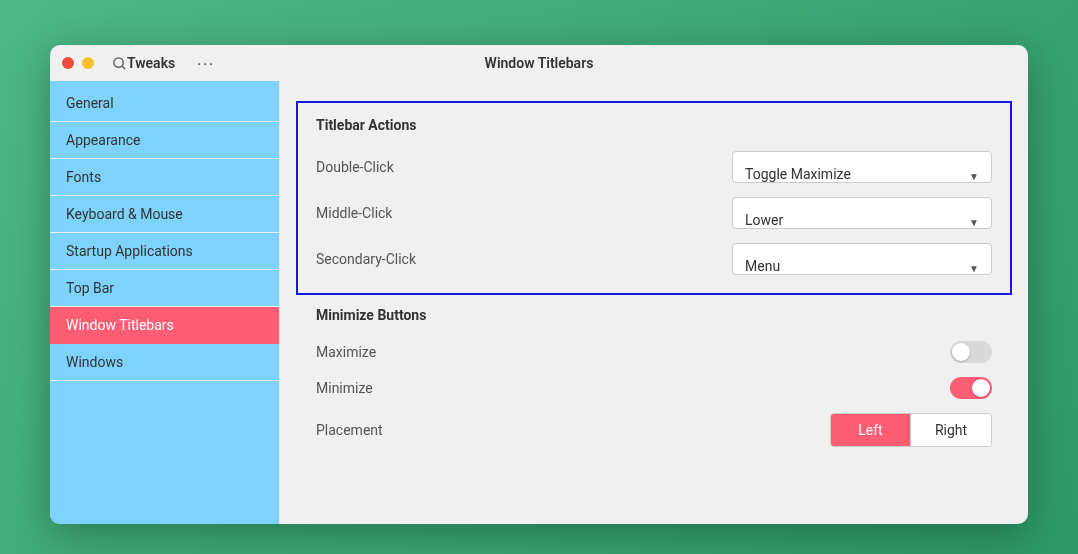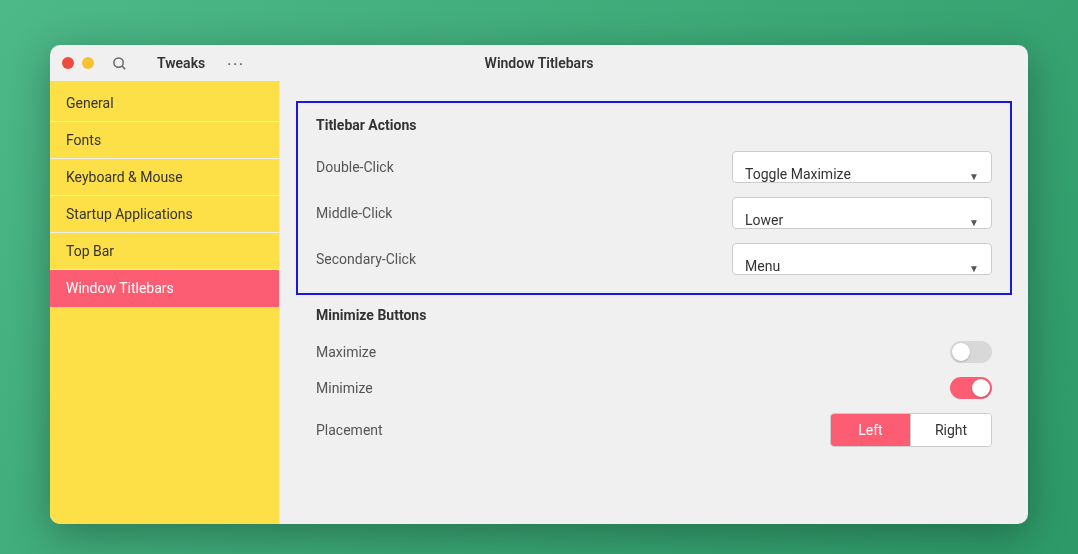--- a/index.html
+++ b/index.html
@@ -44,21 +44,20 @@
     }
     .light.red { background: #ec4c3e; }
     .light.yellow { background: #f7c22e; }
     .search-icon-wrap {
       margin-left: 18px;
       color: #666;
       display: flex;
       align-items: center;
     }
     .app-title {
-      margin-left: 30px;
       font-weight: 600;
       font-size: 14px;
       color: #333;
     }
     .more-icon {
       margin-left: 22px;
       color: #666;
       letter-spacing: 2px;
       font-weight: bold;
       font-size: 13px;
@@ -71,21 +70,21 @@
       font-size: 14px;
       color: #333;
     }
     .body {
       display: flex;
       flex: 1;
       overflow: hidden;
     }
     .sidebar {
       width: 230px;
-      background: #fde047;
+      background: #7dd3fc;
       border-right: 1px solid #e5e5e5;
       padding-top: 4px;
     }
     .sidebar-item {
       padding: 10px 16px;
       font-size: 14px;
       color: #333;
       cursor: pointer;
       border-bottom: 1px solid #eee;
     }
@@ -210,25 +209,27 @@
       </svg>
     </div>
     <div class="app-title">Tweaks</div>
     <div class="more-icon">···</div>
     <div class="page-title">Window Titlebars</div>
   </div>
 
   <div class="body">
     <div class="sidebar">
       <div class="sidebar-item"><span>General</span></div>
+      <div class="sidebar-item"><span>Appearance</span></div>
       <div class="sidebar-item"><span>Fonts</span></div>
       <div class="sidebar-item"><span>Keyboard &amp; Mouse</span></div>
       <div class="sidebar-item"><span>Startup Applications</span></div>
       <div class="sidebar-item"><span>Top Bar</span></div>
       <div class="sidebar-item active"><span>Window Titlebars</span></div>
+      <div class="sidebar-item"><span>Windows</span></div>
     </div>
 
     <div class="content">
       <div class="highlight-box">
         <div class="section-title">Titlebar Actions</div>
 
         <div class="row">
           <div class="row-label">Double-Click</div>
           <div class="dropdown">
             <span>Toggle Maximize</span>

